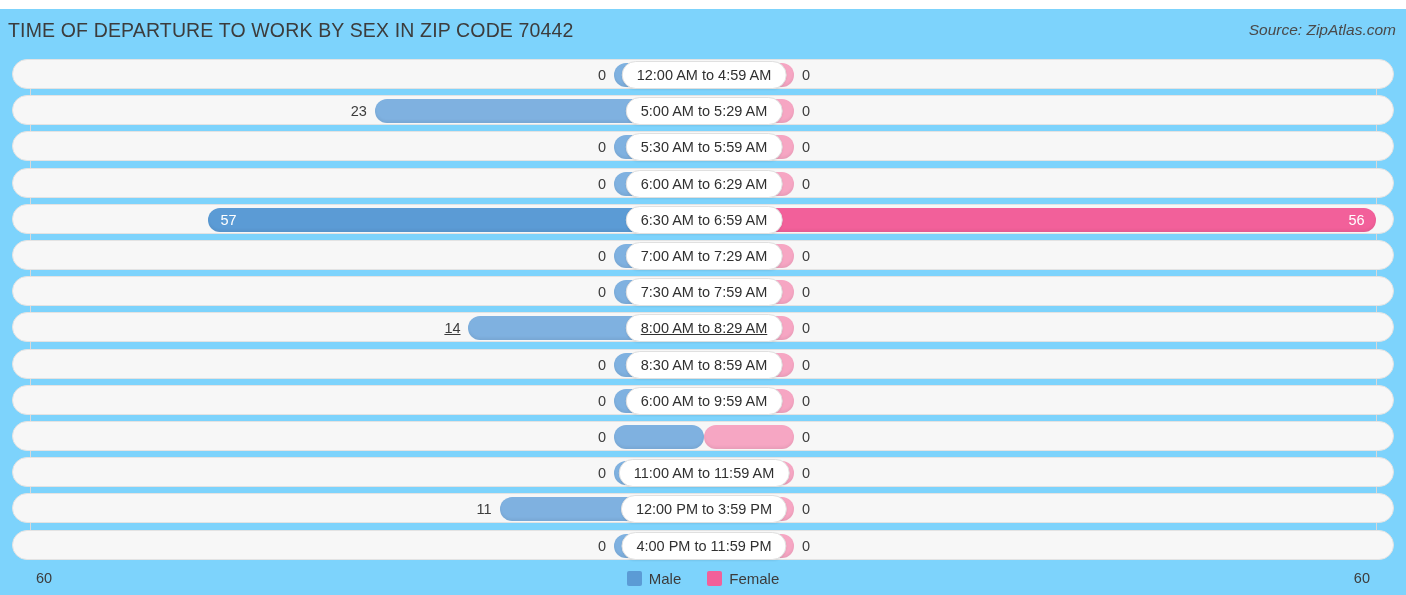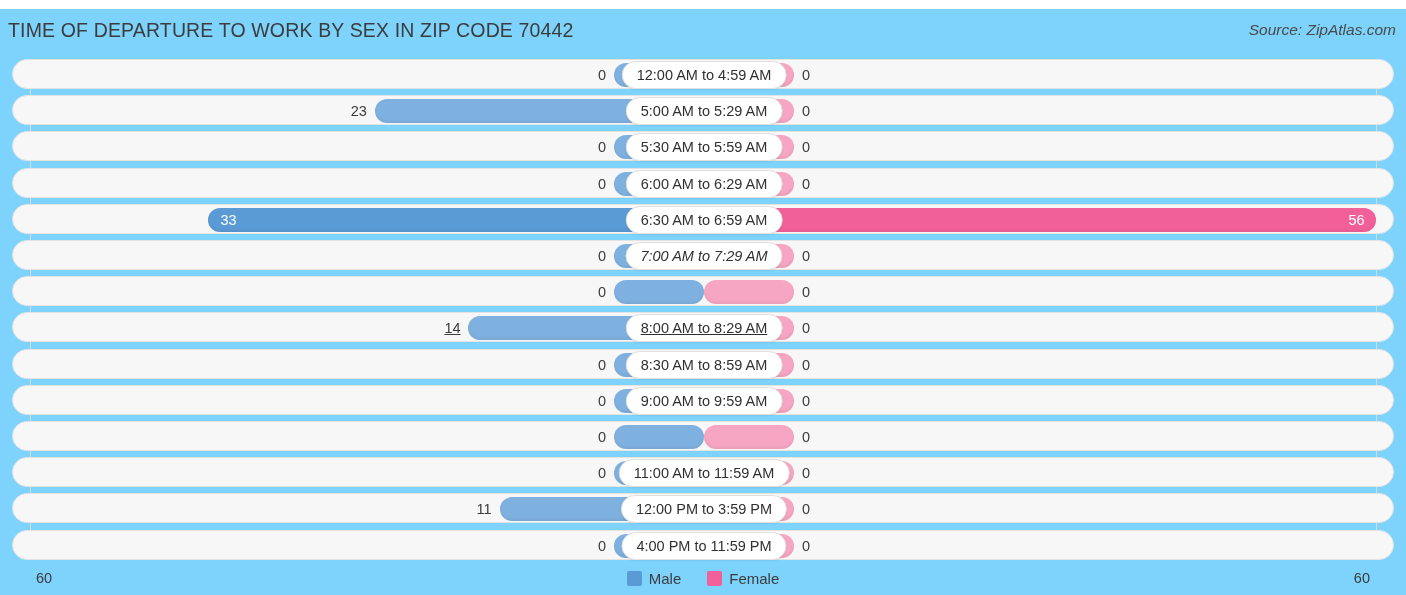--- a/index.html
+++ b/index.html
@@ -202,58 +202,59 @@
         </div>
         <div class="row" style="top: 112.6px;">
           <div class="bar male" style="left: 601px; width: 90px;"></div>
           <div class="val" style="left: 577px; width: 16px; text-align: right;">0</div>
           <div class="bar female" style="left: 691px; width: 90px;"></div>
           <div class="val" style="left: 789px;">0</div>
           <div class="cat-pill" style="left: 691px;">6:00 AM to 6:29 AM</div>
         </div>
         <div class="row" style="top: 148.8px;">
           <div class="bar male hl" style="left: 195.4px; width: 495.6px;"></div>
-          <div class="val inside" style="left: 207.4px;">33</div>
+          <div class="val inside" style="left: 207.4px;">57</div>
           <div class="bar female hl" style="left: 691px; width: 672.4px;"></div>
           <div class="val inside" style="left: 1335.4px; width: 16px; text-align: right;">56</div>
           <div class="cat-pill" style="left: 691px;">6:30 AM to 6:59 AM</div>
         </div>
         <div class="row" style="top: 185px;">
           <div class="bar male" style="left: 601px; width: 90px;"></div>
           <div class="val" style="left: 577px; width: 16px; text-align: right;">0</div>
           <div class="bar female" style="left: 691px; width: 90px;"></div>
           <div class="val" style="left: 789px;">0</div>
-          <div class="cat-pill" style="left: 691px; font-style: italic;">7:00 AM to 7:29 AM</div>
+          <div class="cat-pill" style="left: 691px;">7:00 AM to 7:29 AM</div>
         </div>
         <div class="row" style="top: 221.2px;">
           <div class="bar male" style="left: 601px; width: 90px;"></div>
           <div class="val" style="left: 577px; width: 16px; text-align: right;">0</div>
           <div class="bar female" style="left: 691px; width: 90px;"></div>
           <div class="val" style="left: 789px;">0</div>
+          <div class="cat-pill" style="left: 691px;">7:30 AM to 7:59 AM</div>
         </div>
         <div class="row" style="top: 257.4px;">
           <div class="bar male" style="left: 455.4px; width: 235.6px;"></div>
           <div class="val" style="left: 431.4px; width: 16px; text-align: right; text-decoration: underline;">14</div>
           <div class="bar female" style="left: 691px; width: 90px;"></div>
           <div class="val" style="left: 789px;">0</div>
           <div class="cat-pill" style="left: 691px; text-decoration: underline;">8:00 AM to 8:29 AM</div>
         </div>
         <div class="row" style="top: 293.6px;">
           <div class="bar male" style="left: 601px; width: 90px;"></div>
           <div class="val" style="left: 577px; width: 16px; text-align: right;">0</div>
           <div class="bar female" style="left: 691px; width: 90px;"></div>
           <div class="val" style="left: 789px;">0</div>
           <div class="cat-pill" style="left: 691px;">8:30 AM to 8:59 AM</div>
         </div>
         <div class="row" style="top: 329.8px;">
           <div class="bar male" style="left: 601px; width: 90px;"></div>
           <div class="val" style="left: 577px; width: 16px; text-align: right;">0</div>
           <div class="bar female" style="left: 691px; width: 90px;"></div>
           <div class="val" style="left: 789px;">0</div>
-          <div class="cat-pill" style="left: 691px;">9:00 AM to 9:59 AM</div>
+          <div class="cat-pill" style="left: 691px;">6:00 AM to 9:59 AM</div>
         </div>
         <div class="row" style="top: 366px;">
           <div class="bar male" style="left: 601px; width: 90px;"></div>
           <div class="val" style="left: 577px; width: 16px; text-align: right;">0</div>
           <div class="bar female" style="left: 691px; width: 90px;"></div>
           <div class="val" style="left: 789px;">0</div>
         </div>
         <div class="row" style="top: 402.2px;">
           <div class="bar male" style="left: 601px; width: 90px;"></div>
           <div class="val" style="left: 577px; width: 16px; text-align: right;">0</div>

